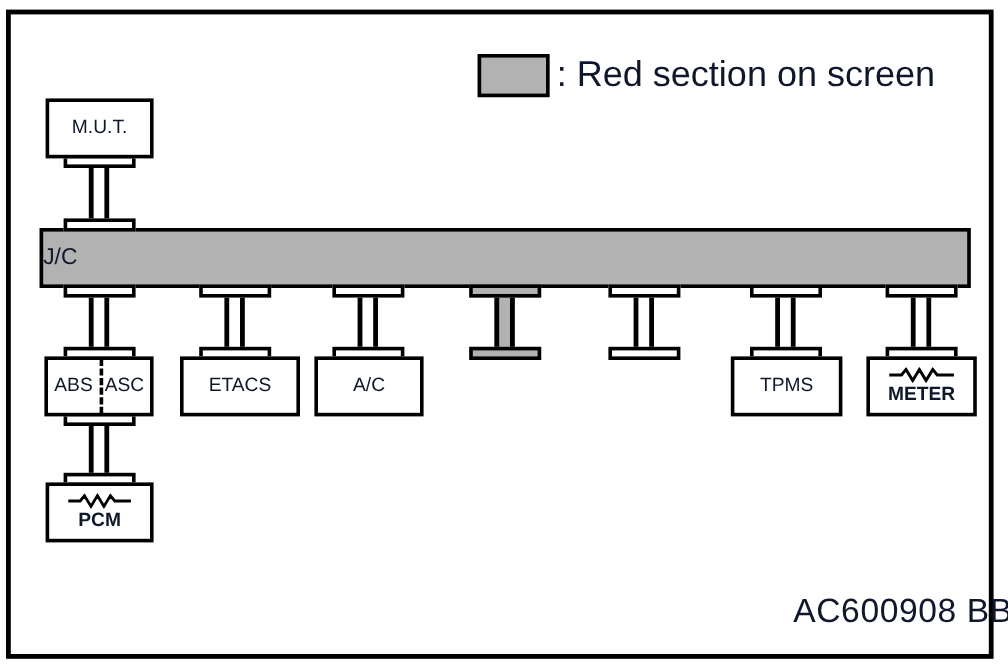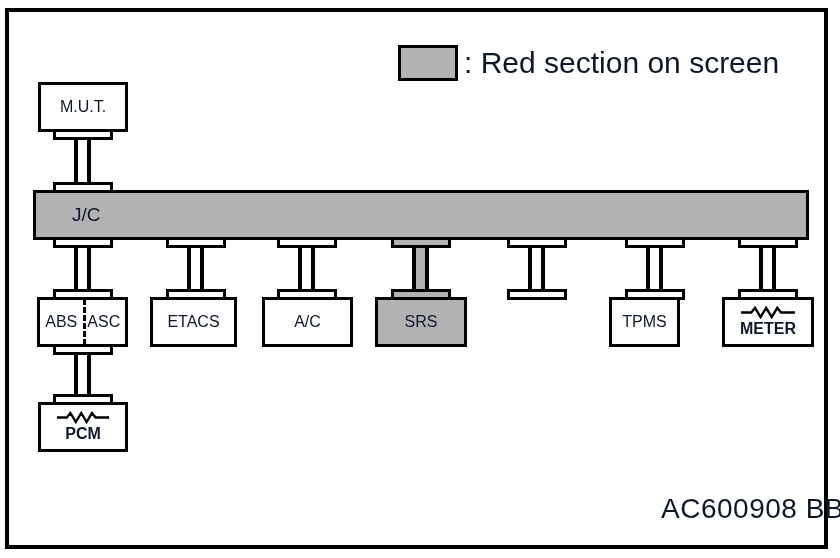--- a/index.html
+++ b/index.html
@@ -19,21 +19,21 @@
     width:60px; height:36px; background:var(--highlight);
     border:3px solid var(--line); box-sizing:border-box;
   }
   .legend-label { margin-left:6px; font-size:30px; line-height:36px; white-space:pre; }
 
   .bus {
     position:absolute; left:33px; top:190px; width:776px; height:50px;
     background:var(--highlight); border:3px solid var(--line); box-sizing:border-box;
     display:flex; align-items:center; z-index:1;
   }
-  .bus-label { margin-left:36px; font-size:19px; }
+  .bus-label { font-size:19px; }
 
   .box {
     position:absolute; height:50px; background:#fff;
     border:3px solid var(--line); box-sizing:border-box;
     display:flex; align-items:center; justify-content:center;
     font-size:16px; z-index:3;
   }
   .box.gray { background:var(--highlight); }
   .box.split { justify-content:space-between; }
   .split-cell { flex:1; text-align:center; }
@@ -88,46 +88,43 @@
   <div class="tab" style="left:53px;top:289px"></div>
   <div class="box split" style="left:37px;top:297px;width:91px">
     <span class="split-cell">ABS</span>
     <span class="divider"></span>
     <span class="split-cell">ASC</span>
   </div>
 
   <div class="tab" style="left:166px;top:237px"></div>
   <div class="stem" style="left:187px;top:246px;height:47px"></div>
   <div class="tab" style="left:166px;top:289px"></div>
-  <div class="box" style="left:150px;top:297px;width:87px">
+  <div class="box" style="left:150px;top:297px;width:100px">
     <span>ETACS</span>
   </div>
 
   <div class="tab" style="left:277px;top:237px"></div>
   <div class="stem" style="left:298px;top:246px;height:47px"></div>
   <div class="tab" style="left:277px;top:289px"></div>
   <div class="box" style="left:262px;top:297px;width:91px">
     <span>A/C</span>
   </div>
 
   <div class="tab gray" style="left:391px;top:237px"></div>
   <div class="stem gray" style="left:412px;top:246px;height:47px"></div>
   <div class="tab gray" style="left:391px;top:289px"></div>
-  <div class="box gray" style="left:375px;top:297px;width:92px">
-    <span>SRS</span>
-  </div>
 
   <div class="tab" style="left:507px;top:237px"></div>
   <div class="stem" style="left:528px;top:246px;height:47px"></div>
   <div class="tab" style="left:507px;top:289px"></div>
 
   <div class="tab" style="left:625px;top:237px"></div>
   <div class="stem" style="left:646px;top:246px;height:47px"></div>
   <div class="tab" style="left:625px;top:289px"></div>
-  <div class="box" style="left:609px;top:297px;width:71px">
+  <div class="box" style="left:609px;top:297px;width:93px">
     <span>TPMS</span>
   </div>
 
   <div class="tab" style="left:738px;top:237px"></div>
   <div class="stem" style="left:759px;top:246px;height:47px"></div>
   <div class="tab" style="left:738px;top:289px"></div>
   <div class="box col" style="left:722px;top:297px;width:92px">
     <svg class="resistor" width="58" height="13" viewBox="0 0 60 14">
       <path d="M1,7 H12 L16,2 L22,12 L28,2 L34,12 L40,2 L44,7 H59" fill="none" stroke="#000" stroke-width="2.6"></path>
     </svg>

